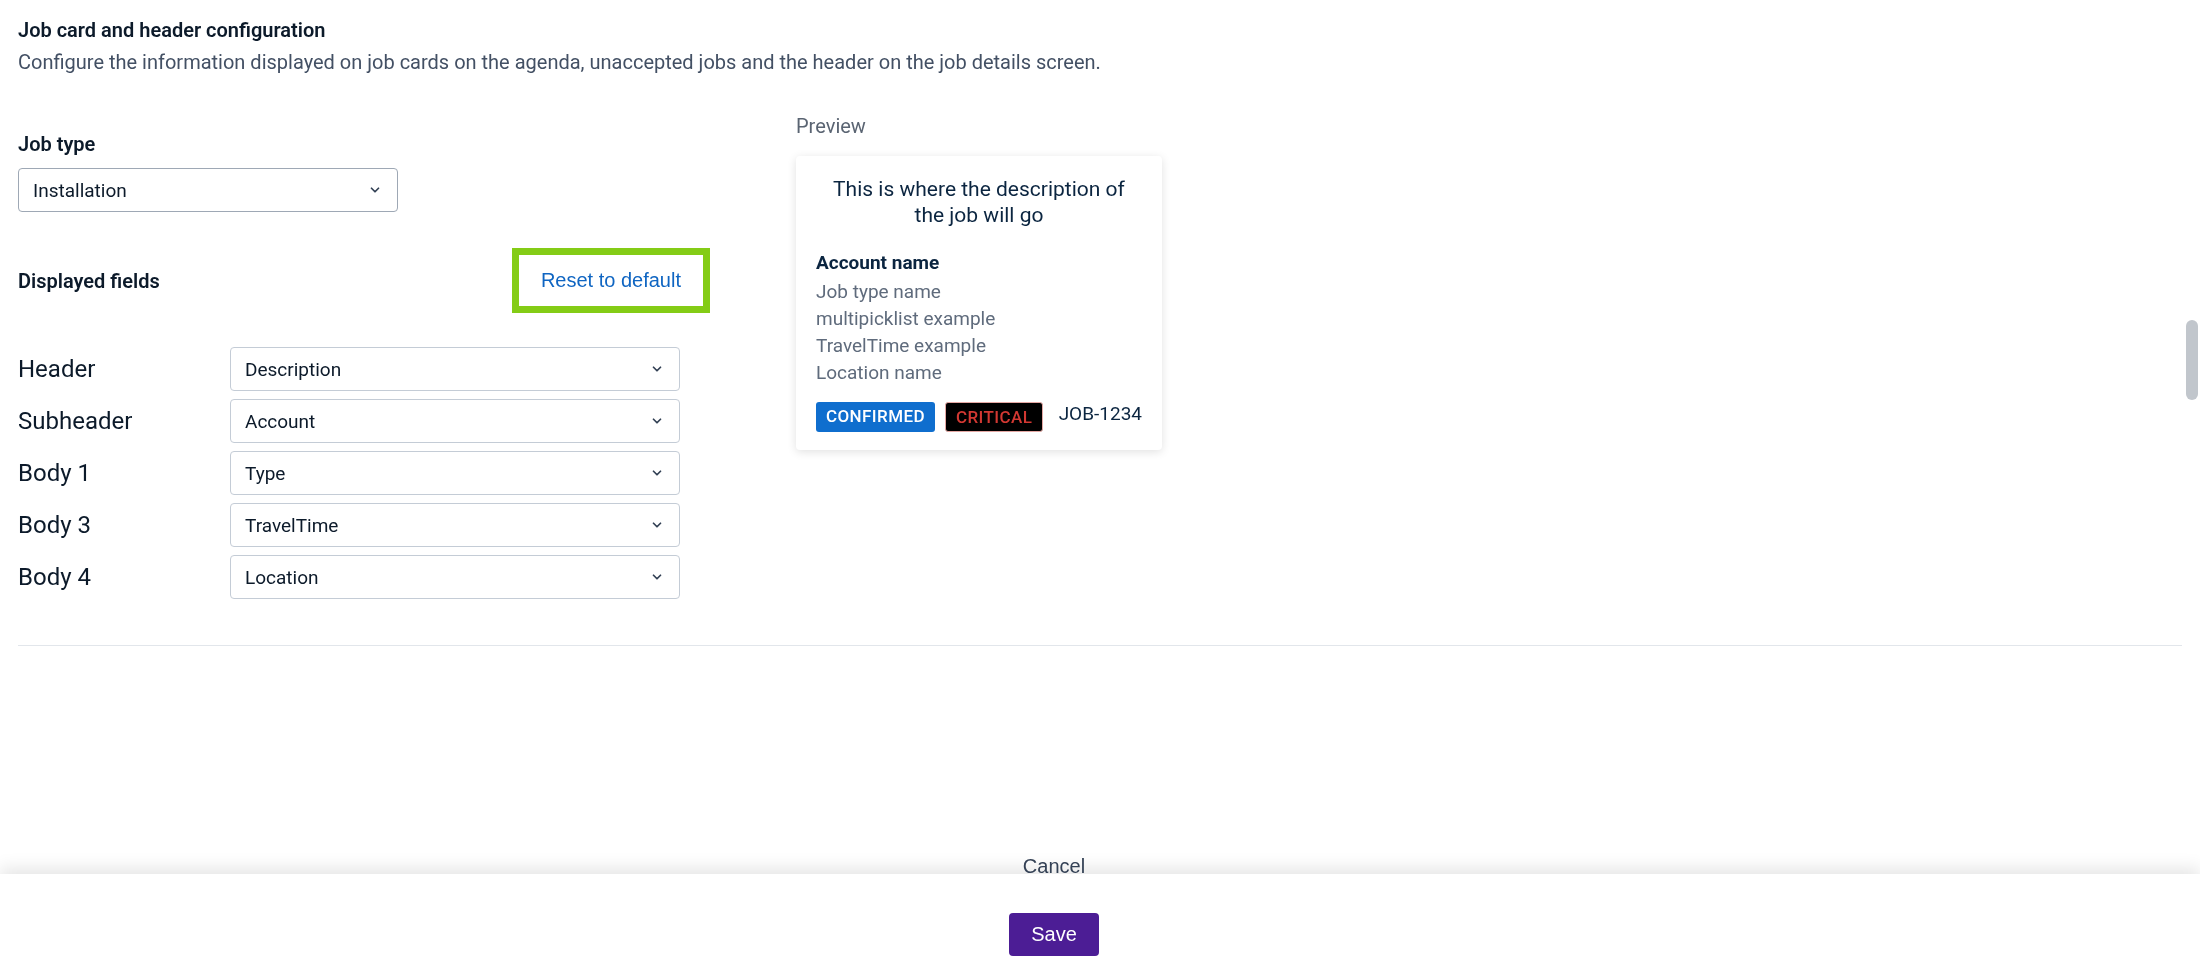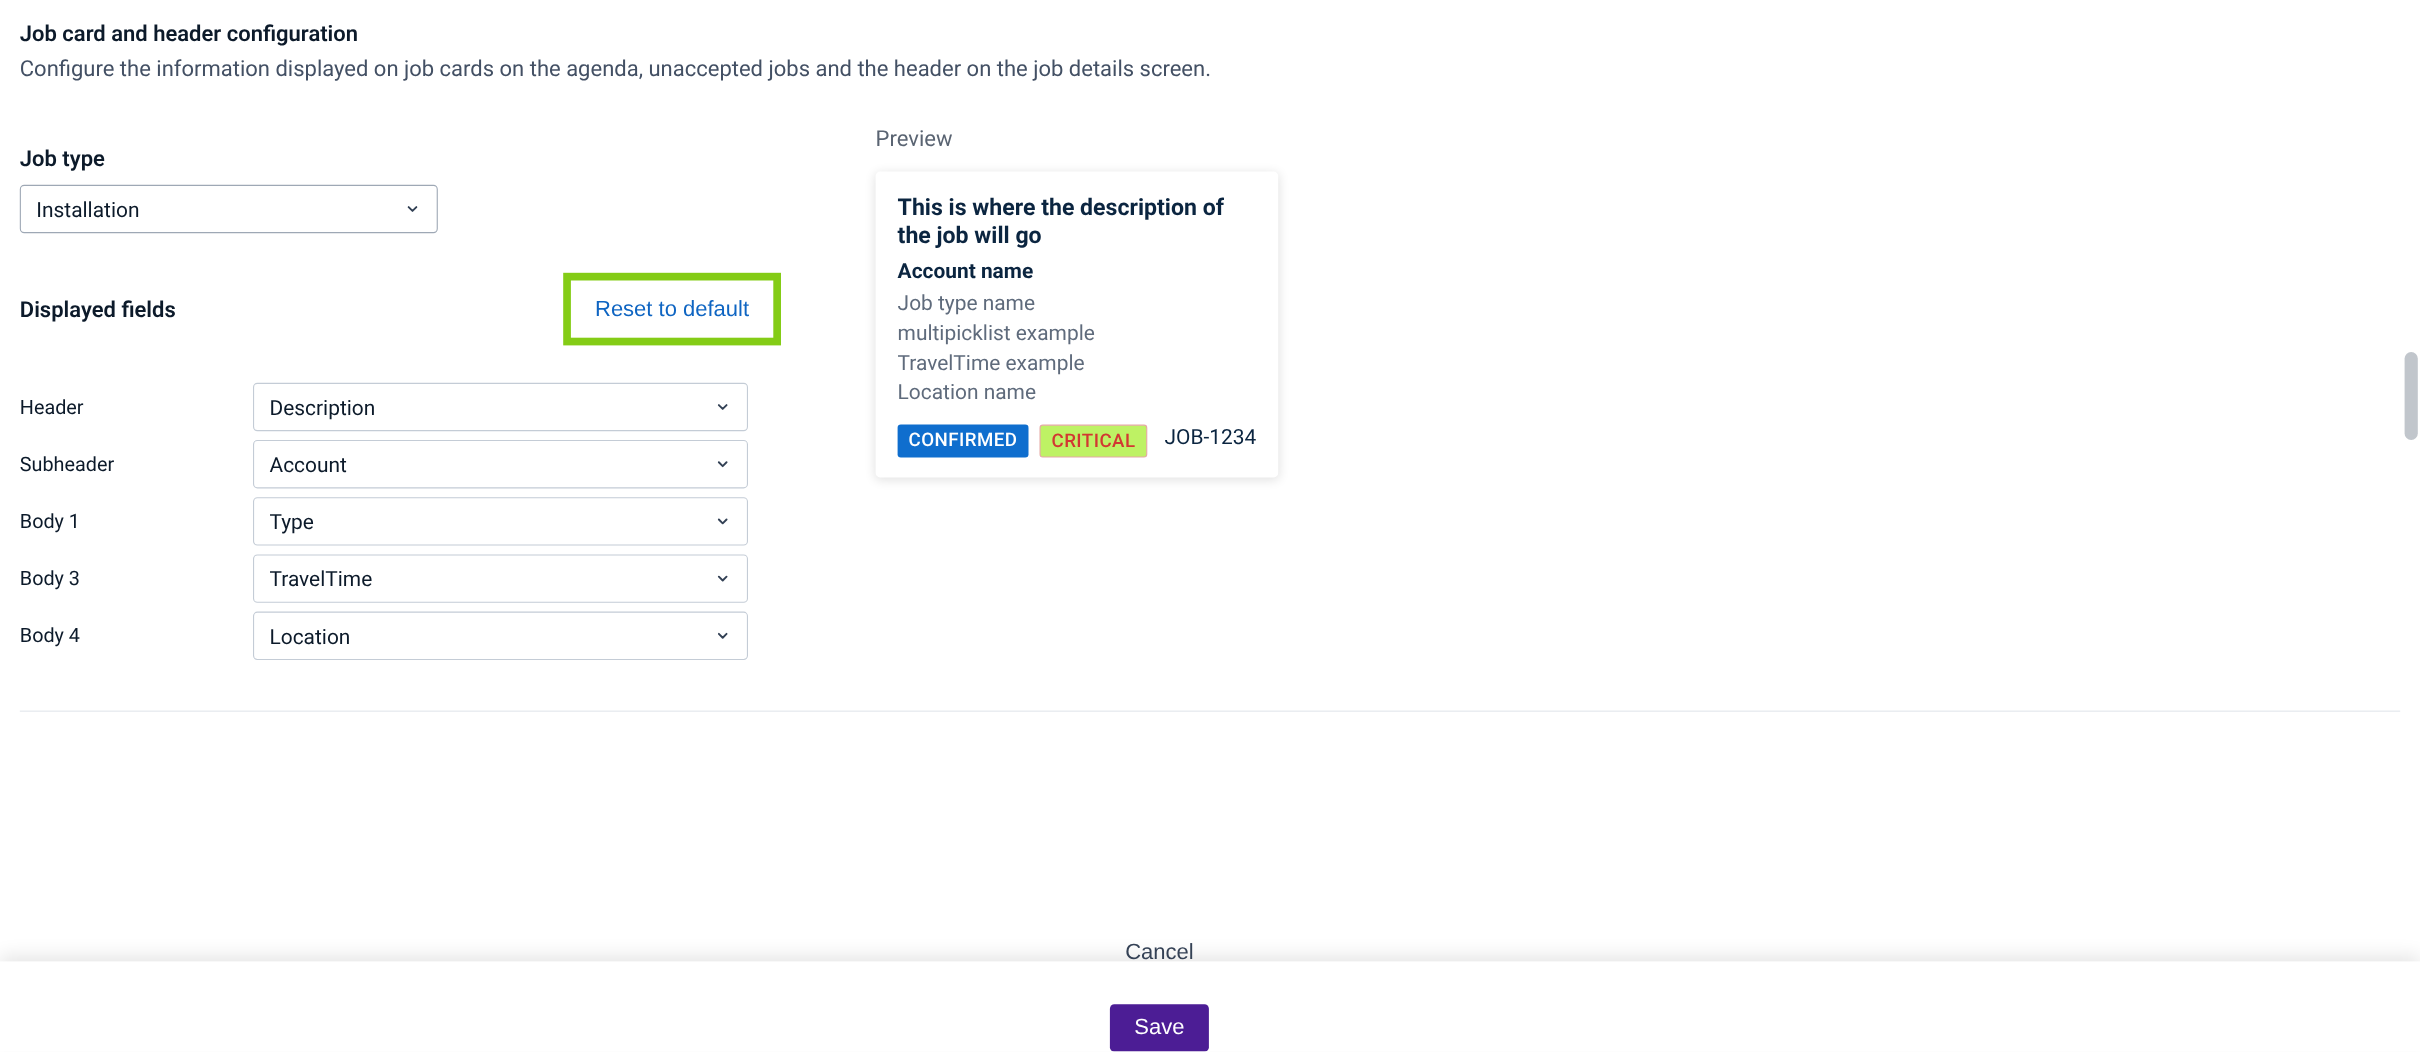--- a/index.html
+++ b/index.html
@@ -102,41 +102,42 @@
     padding: 0;
   }
   .field-row {
     display: flex;
     align-items: center;
     margin-bottom: 8px;
   }
   .field-row .row-label {
     width: 212px;
     color: #0c1a2a;
-    font-size: 18px;
+    font-size: 24px;
   }
 
   .preview-label {
     color: #5a6472;
     font-size: 20px;
     margin-bottom: 18px;
   }
   .preview-card {
     width: 366px;
     background: #fff;
     border-radius: 4px;
     box-shadow: 0 2px 10px rgba(0,0,0,0.12);
     padding: 20px 20px 18px 20px;
   }
   .preview-title {
-    font-weight: 700;
+    font-weight: 400;
     color: #0b2540;
     font-size: 21px;
     line-height: 1.25;
-    margin-bottom: 6px;
+    margin-bottom: 22px;
+    text-align: center;
   }
   .preview-sub {
     font-weight: 700;
     color: #0b2540;
     font-size: 19px;
     margin-bottom: 6px;
   }
   .preview-line {
     color: #5f6b7c;
     font-size: 19px;
@@ -157,21 +158,21 @@
     font-weight: 500;
     padding: 4px 10px;
     border-radius: 3px;
     letter-spacing: 0.4px;
   }
   .badge.confirmed {
     background: #0f6ece;
     color: #fff;
   }
   .badge.critical {
-    background: #bef264;
+    background: #000000;
     color: #d23832;
     border: 1px solid #e5a8a4;
   }
   .job-id {
     color: #0b2540;
     font-size: 19px;
   }
 
   hr.divider {
     border: none;

